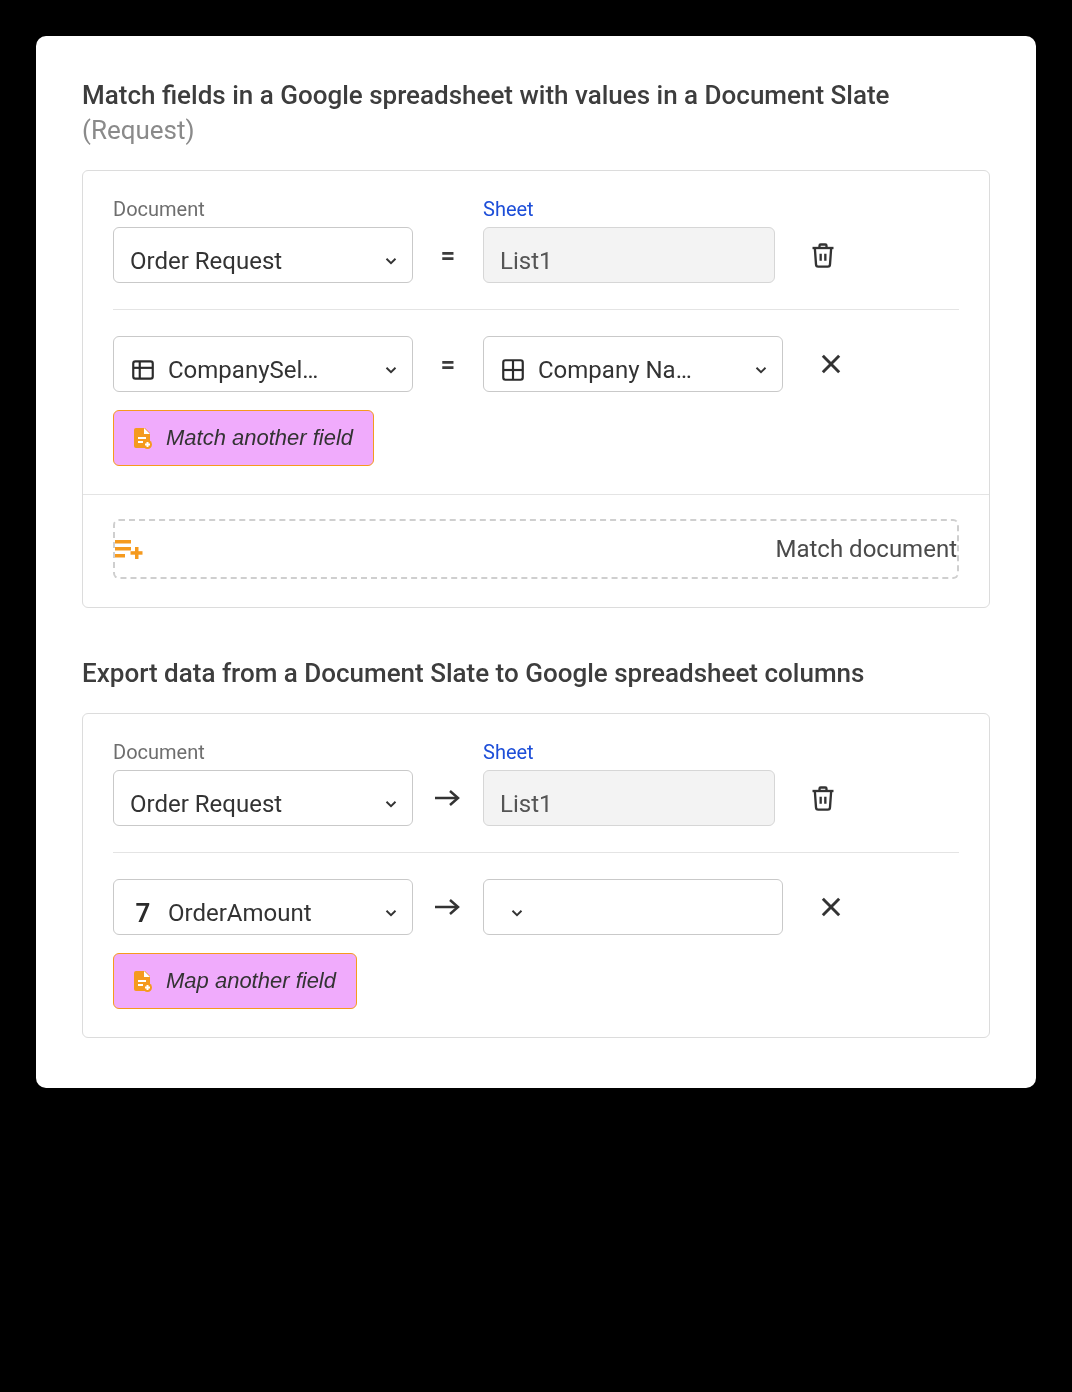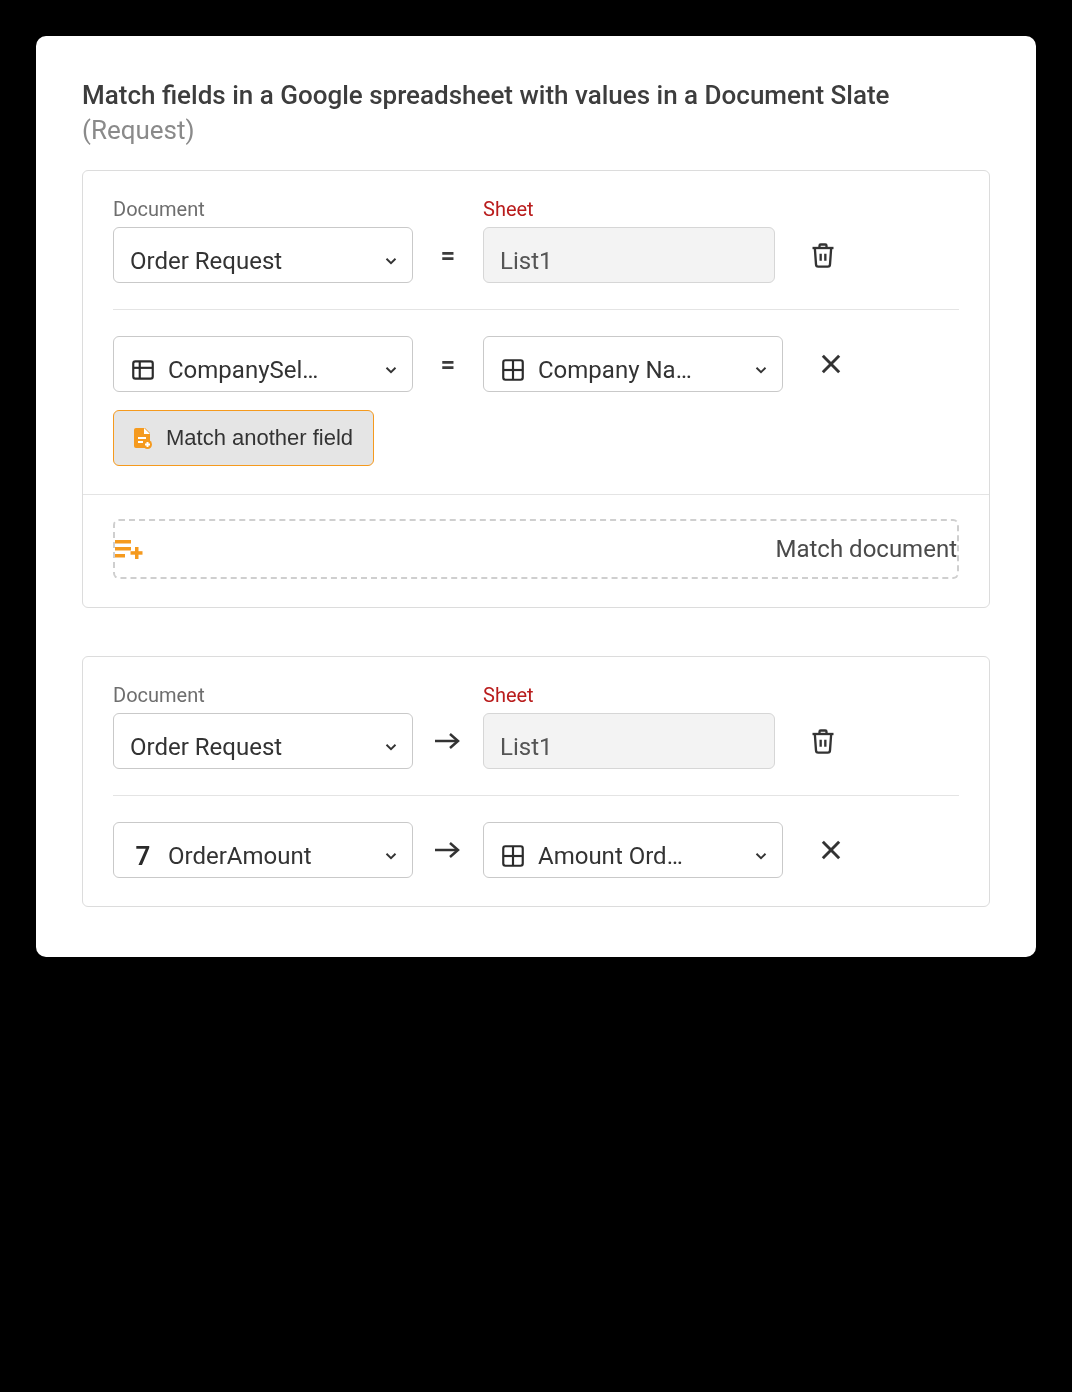--- a/index.html
+++ b/index.html
@@ -41,21 +41,21 @@
   .labels-row {
     display: flex;
     margin-bottom: 6px;
   }
   .lbl {
     font-size: 20px;
     color: #6e6e6e;
     flex: 0 0 300px;
   }
   .gap-mid { flex: 0 0 70px; }
-  .lbl2 { font-size: 20px; color: #b91c1c; }
+  .lbl2 { font-size: 20px; color: #1d4ed8; }
   .row {
     display: flex;
     align-items: center;
     margin-bottom: 0;
   }
   .select, .readonly {
     height: 56px;
     border: 1px solid #c9c9c9;
     border-radius: 6px;
     display: flex;
@@ -109,27 +109,28 @@
     height: 1px;
     background: #e4e4e4;
     margin: 26px 0 26px 0;
   }
   .orange-btn {
     display: inline-flex;
     align-items: center;
     gap: 12px;
     border: 1.5px solid #f59a1e;
     color: #ed8a0c;
-    background: #e5e5e5;
+    background: #f0abfc;
     border-radius: 6px;
     height: 56px;
     padding: 0 20px 0 16px;
     font-size: 22px;
     cursor: pointer;
     margin-top: 18px;
+    font-style: italic;
   }
   .orange-btn .lbltxt { color: #333; }
   .panel-footer {
     border-top: 1px solid #e4e4e4;
     padding: 24px 30px 28px 30px;
   }
   .dashed-btn {
     width: 100%;
     height: 60px;
     border: 2px dashed #cfcfcf;
@@ -247,20 +248,23 @@
             <rect x="0" y="9" width="16" height="3.5"></rect>
             <rect x="0" y="16" width="10" height="3.5"></rect>
             <rect x="20" y="9" width="3.5" height="12"></rect>
             <rect x="15.5" y="13.2" width="12" height="3.5"></rect>
           </svg>
         <span>Match document</span>
       </div>
     </div>
   </div>
 
+  <div class="section-title">
+    <span>Export data from a Document Slate to Google spreadsheet columns</span>
+  </div>
 
   <div class="panel" style="margin-bottom:0">
     <div class="panel-body">
       <div class="labels-row">
         <div class="lbl">Document</div>
         <div class="gap-mid"></div>
         <div class="lbl2">Sheet</div>
       </div>
 
       <div class="row">
@@ -301,37 +305,41 @@
               <polyline points="6 9 12 15 18 9"></polyline>
             </svg>
         </div>
         <div class="mid">
           <svg class="arrow" viewBox="0 0 30 24" fill="none" stroke="currentColor" stroke-width="2.5">
               <line x1="2" y1="12" x2="24" y2="12"></line>
               <polyline points="17 5 25 12 17 19"></polyline>
             </svg>
         </div>
         <div class="select">
-          <span class="txt">
-            <svg class="fieldicon" viewBox="0 0 24 24" fill="none" stroke="currentColor" stroke-width="2">
-                <rect x="3" y="3" width="18" height="18" rx="2"></rect>
-                <line x1="12" y1="3" x2="12" y2="21"></line>
-                <line x1="3" y1="12" x2="21" y2="12"></line>
-              </svg>
-            <span>Amount Ord…</span>
-          </span>
           <svg class="chev" viewBox="0 0 24 24" fill="none" stroke="currentColor" stroke-width="2.5">
               <polyline points="6 9 12 15 18 9"></polyline>
             </svg>
         </div>
         <div class="iconbtn">
           <svg class="xicon" viewBox="0 0 24 24" fill="none" stroke="currentColor" stroke-width="2.5">
               <line x1="5" y1="5" x2="19" y2="19"></line>
               <line x1="19" y1="5" x2="5" y2="19"></line>
             </svg>
         </div>
       </div>
 
+      <button class="orange-btn">
+        <svg class="icon-orange" width="24" height="26" viewBox="0 0 24 24" fill="currentColor">
+            <path d="M6 2h9l5 5v13a2 2 0 0 1-2 2H6a2 2 0 0 1-2-2V4a2 2 0 0 1 2-2z"></path>
+            <path fill="#fff" d="M14 2v6h6"></path>
+            <rect x="8" y="11" width="8" height="2" fill="#fff"></rect>
+            <rect x="8" y="15" width="5" height="2" fill="#fff"></rect>
+            <circle cx="17.5" cy="18.5" r="4.5" fill="currentColor"></circle>
+            <rect x="16.5" y="16" width="2" height="5" fill="#fff"></rect>
+            <rect x="15" y="17.5" width="5" height="2" fill="#fff"></rect>
+          </svg>
+        <span class="lbltxt">Map another field</span>
+      </button>
     </div>
 
   </div>
 
 </div>
 
 </body></html>

